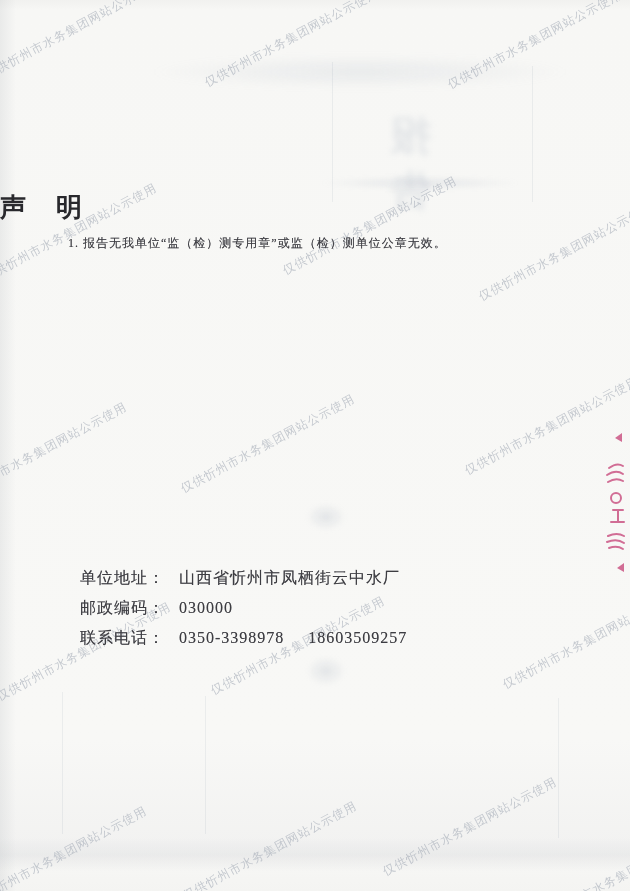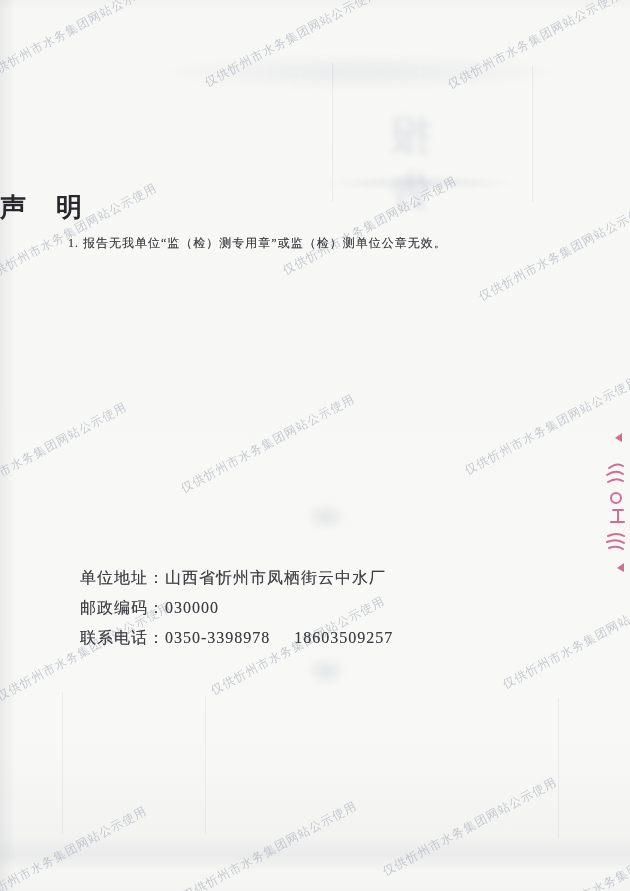--- a/index.html
+++ b/index.html
@@ -72,21 +72,21 @@
   }
   .body-block p{margin:0;text-indent:2em;
     text-shadow:0 0 .5px rgba(70,70,78,.55);}
 
   
   .contact{
     position:absolute;left:80px;top:563px;
     font-size:16px;line-height:30px;letter-spacing:1px;
   }
   .c-row{white-space:nowrap;text-shadow:0 0 .5px rgba(70,70,78,.55);}
-  .c-val{margin-left:0;}
+  .c-val{margin-left:14px;}
   .c-val2{margin-left:24px;}
 
   
   .seal{position:absolute;left:595px;top:430px;width:30px;height:150px;opacity:.8;}
 </style>
 </head>
 <body>
 
 <div class="page">
 

